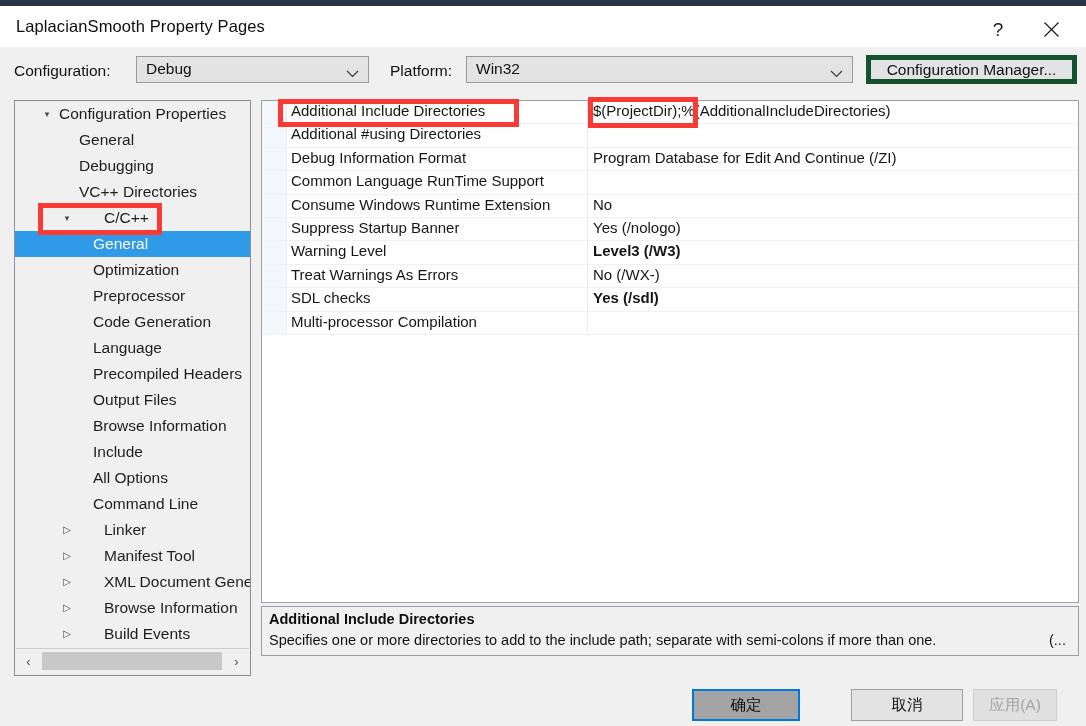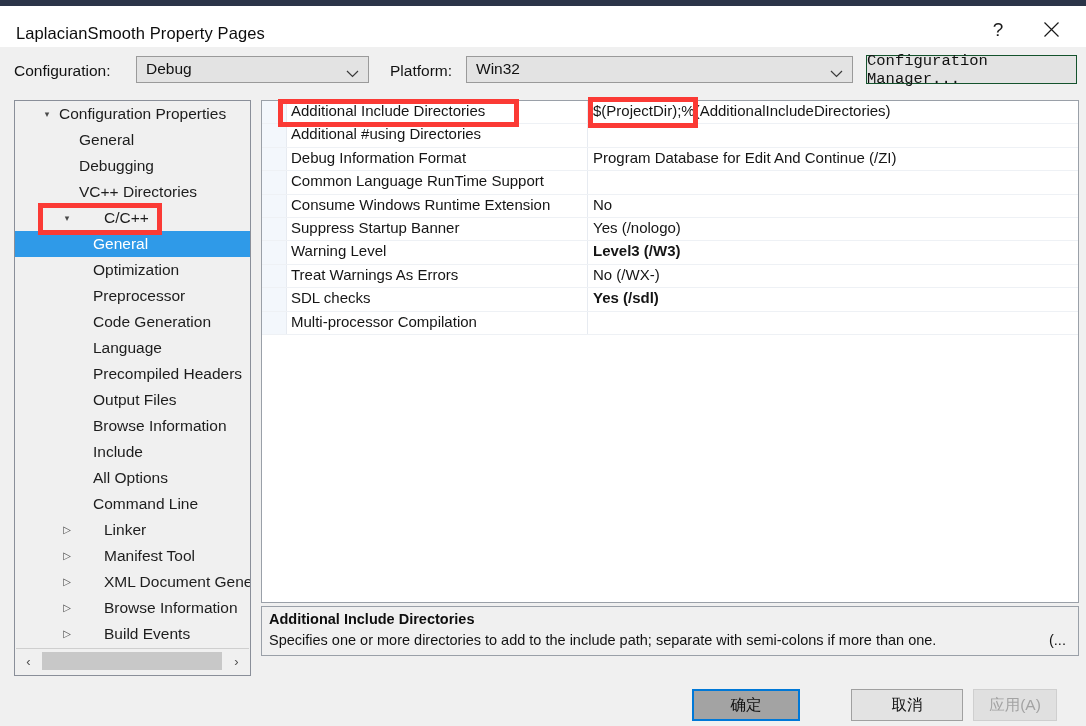--- a/index.html
+++ b/index.html
@@ -9,37 +9,37 @@
     font-family:"Liberation Sans","DejaVu Sans",sans-serif;
     font-size:14.5px;
     color:#1b1b1b;
     overflow:hidden;
     position:relative;
     -webkit-font-smoothing:antialiased;
   }
   .accent-strip{position:absolute;left:0;top:0;width:1086px;height:6px;background:#2b3448;}
   
   .titlebar{position:absolute;left:0;top:6px;width:1086px;height:41px;background:#ffffff;}
-  .title-text{position:absolute;left:16px;top:18px;font-size:16.5px;color:#0d0d0d;white-space:nowrap;letter-spacing:0.1px;}
+  .title-text{position:absolute;left:16px;top:11px;font-size:16.5px;color:#0d0d0d;white-space:nowrap;letter-spacing:0.1px;}
   .tb-btn{position:absolute;top:6px;width:46px;height:35px;display:flex;align-items:center;justify-content:center;background:transparent;}
   .tb-help{left:975px;font-size:19px;color:#1a1a1a;}
   .tb-close{left:1028px;}
   .tb-close svg{display:block;}
   
   .configbar{position:absolute;left:0;top:47px;width:1086px;height:48px;background:#f0f0f0;}
   .lbl-config{position:absolute;left:14px;top:62px;font-size:15.5px;color:#121212;}
   .lbl-platform{position:absolute;left:390px;top:62px;font-size:15.5px;color:#121212;}
   .combo{position:absolute;top:56px;height:27px;background:#e3e3e3;border:1px solid #9a9a9a;box-sizing:border-box;padding-left:24px;}
   .combo .cval{position:absolute;left:9px;top:3px;font-size:15.5px;color:#111;white-space:nowrap;}
   .combo .chev{position:absolute;right:9px;top:8px;}
   #combo-config{left:136px;width:233px;}
   #combo-platform{left:466px;width:387px;text-align:right;}
   .cfgmgr-btn{position:absolute;left:866px;top:55px;width:211px;height:29px;
-      background:#e3e3e3;border:1px solid #14532d;box-sizing:border-box;
-      display:flex;align-items:center;justify-content:center;font-size:15.5px;color:#111;font-family:Liberation Mono, monospace;}
+      background:#e3e3e3;border:5px solid #14532d;box-sizing:border-box;
+      display:flex;align-items:center;justify-content:center;font-size:15.5px;color:#111;}
   
   .treepanel{position:absolute;left:14px;top:100px;width:237px;height:576px;
       background:#f0f0f0;border:1px solid #8a8f99;box-sizing:border-box;}
   .treeinner{position:absolute;left:0;top:0;width:235px;height:548px;overflow:hidden;}
   .tnode{position:relative;height:26px;line-height:26px;font-size:15.5px;color:#1d1d1d;white-space:nowrap;}
   .tnode .tri{position:absolute;top:0;width:16px;text-align:center;font-size:10px;color:#4a4a4a;line-height:26px;}
   .tnode .tlabel{position:absolute;top:0;white-space:nowrap;}
   .tnode.selected{background:#2f9ae8;}
   .tnode.selected .tlabel{color:#ffffff;}
   .lvl0 .tri{left:24px;} .lvl0 .tlabel{left:44px;}

